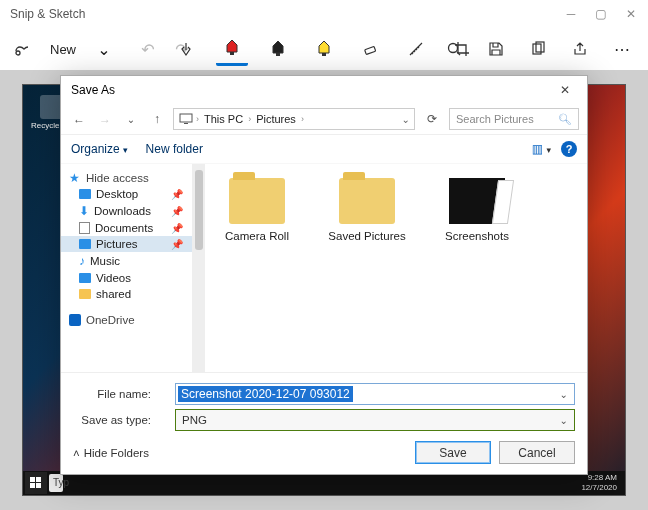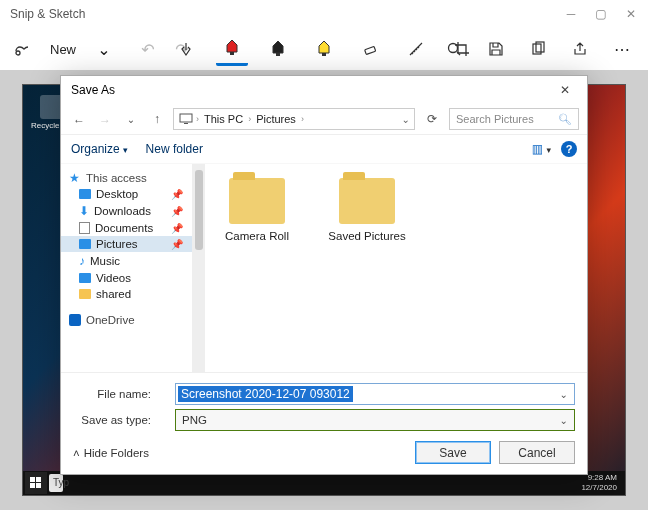--- a/index.html
+++ b/index.html
@@ -267,21 +267,21 @@
       <span class="view-ico">▥ <span style="font-size:9px;color:#333">▾</span></span>
       <span class="help-ico">?</span>
     </div>
   </div>
 
   <div class="dlg-body">
     <div class="navpane">
       <div class="nav-group">
         <div class="nav-head">
           <span class="quick-ico">★</span>
-          <span>This access</span>
+          <span>Hide access</span>
         </div>
         <div class="nav-item">
             <span class="blue-ico"></span>
             <span>Desktop</span>
             <span class="pin">📌</span>
           </div>
         <div class="nav-item">
             <span style="color:#2a8fe6;font-size:12px">⬇</span>
             <span>Downloads</span>
             <span class="pin">📌</span>
@@ -321,20 +321,24 @@
       </div>
 
     <div class="content">
       <div class="folder-item">
         <div class="folder-big"></div>
         <span>Camera Roll</span>
       </div>
       <div class="folder-item">
         <div class="folder-big"></div>
         <span>Saved Pictures</span>
+      </div>
+      <div class="folder-item">
+        <div class="screenshot-thumb"></div>
+        <span>Screenshots</span>
       </div>
     </div>
   </div>
 
   <div class="dlg-bottom">
     <div class="row">
       <label>File name:</label>
       <div class="fname-box">
         <span class="fname-sel">Screenshot 2020-12-07 093012</span>
         <span style="margin-left:auto;font-size:10px;color:#555;padding:0 4px">⌄</span>

